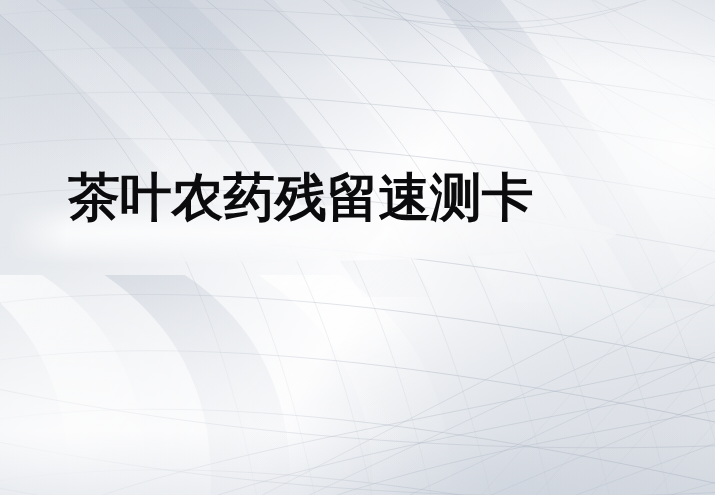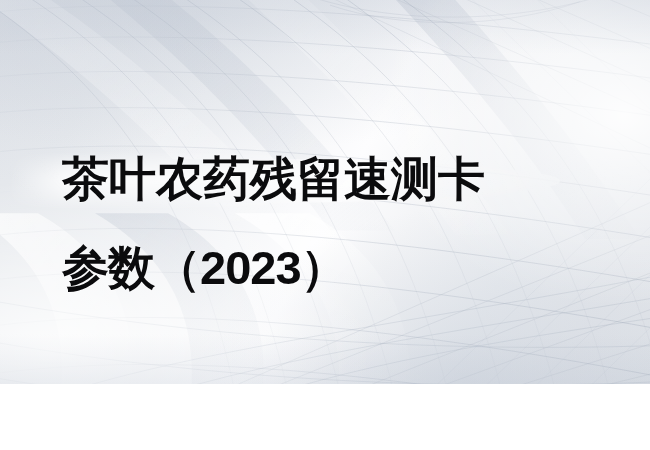--- a/index.html
+++ b/index.html
@@ -9,21 +9,21 @@
     background: #ffffff;
   }
   body {
     font-family: "Liberation Sans", "DejaVu Sans", sans-serif;
   }
 
   
   .banner {
     position: relative;
     width: 650px;
-    height: 384px;
+    height: 450px;
     overflow: hidden;
     background: #e3e6eb;
     user-select: none;
   }
 
   
   .bg-layer {
     position: absolute;
     inset: 0;
     width: 100%;
@@ -210,16 +210,15 @@
   </svg>
 
   <div class="bg-layer bg-shade"></div>
 
   <div class="bg-layer bg-sweep"></div>
 
   <div class="bg-layer bg-vignette"></div>
 
   <div class="title-block">
     <div class="title-line title-line-1">茶叶农药残留速测卡</div>
-    <div class="title-line title-line-2">参数（2023）</div>
   </div>
 
 </div>
 
 </body></html>

